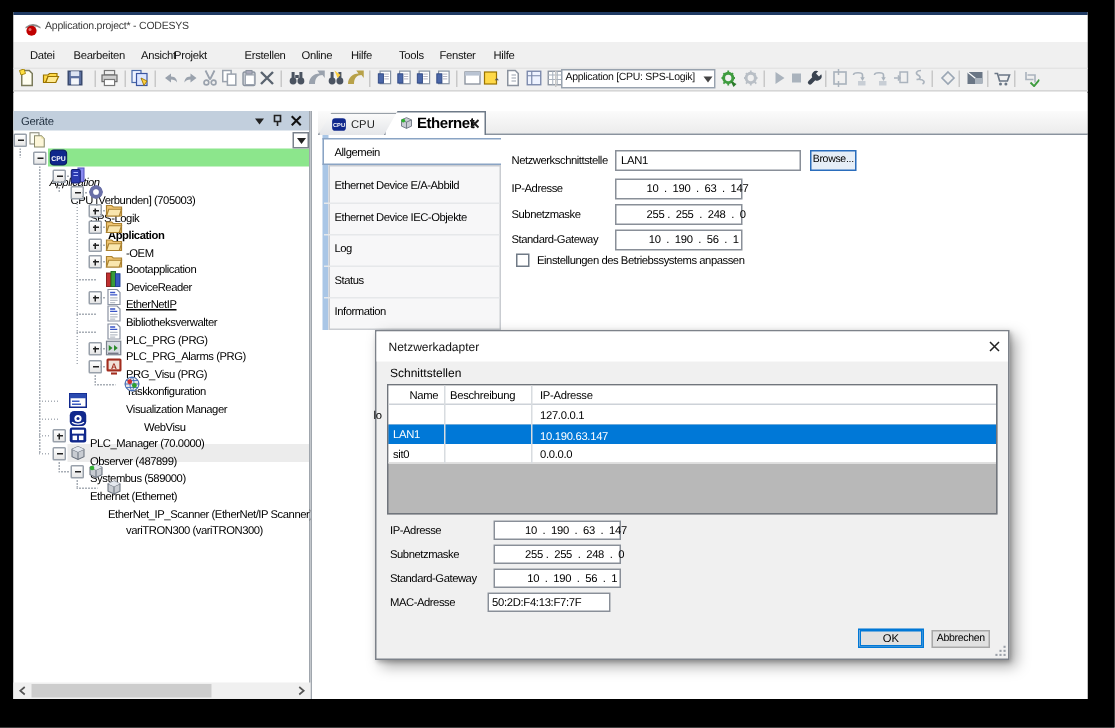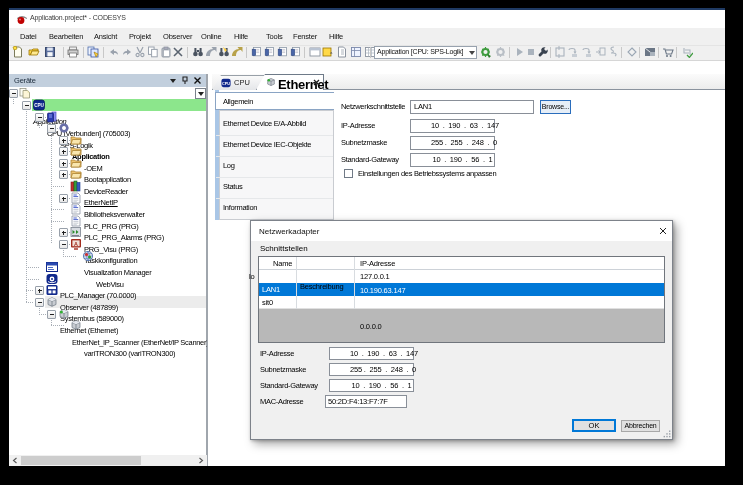--- a/index.html
+++ b/index.html
@@ -24,22 +24,22 @@
 <svg class="a" style="left:7px;top:3px;" width="12" height="12" viewBox="0 0 12 12">
 <path d="M1 5 Q6 1 11 5 L11 6 Q6 3 1 6 Z" fill="#8a8a8a"></path>
 <circle cx="5" cy="7.5" r="3.4" fill="#c00000"></circle>
 <circle cx="4" cy="6.6" r="1" fill="#e87070"></circle>
 </svg>
 <div class="a" style="left:21px;top:4px;font-size:7px;letter-spacing:-0.15px;color:#3a3a3a;">Application.project* - CODESYS</div>
 <div class="a" style="left:0;top:18px;width:716px;height:17px;background:#f0f0f0;"></div>
 <div class="mi" style="left:11px;">Datei</div>
 <div class="mi" style="left:40px;">Bearbeiten</div>
 <div class="mi" style="left:85px;">Ansicht</div>
-<div class="mi" style="left:120px;">Projekt</div>
-<div class="mi" style="left:154px;">Observer</div>
+<div class="mi" style="left:107px;">Projekt</div>
+<div class="mi" style="left:154px;">Erstellen</div>
 <div class="mi" style="left:192px;">Online</div>
 <div class="mi" style="left:225px;">Hilfe</div>
 <div class="mi" style="left:257px;">Tools</div>
 <div class="mi" style="left:284px;">Fenster</div>
 <div class="mi" style="left:320px;">Hilfe</div>
 <div class="a" style="left:0;top:35px;width:716px;height:16px;background:#f0f0f0;border-top:1px solid #e4e4e4;border-bottom:1px solid #d6d6d6;"></div>
 <svg class="a" style="left:3px;top:36px;" width="12" height="12" viewBox="0 0 12 12">
       <path d="M2.5 1h5l2 2v8h-7z" fill="#fffef0" stroke="#7a7a5a" stroke-width="1"></path>
       <path d="M1 1l3-1 1 3-3 1z" fill="#ffe040" stroke="#a08000" stroke-width=".6"></path>
     </svg>
@@ -422,21 +422,21 @@
       <rect x="0.5" y="1" width="11" height="10" rx="2.5" fill="#10288c"></rect>
       <text x="6" y="8.3" font-size="4.6" font-family="Liberation Sans" fill="#fff" text-anchor="middle" font-weight="bold">CPU</text>
     </svg>
 <div class="a" style="left:225px;top:68px;font-size:7.5px;color:#222;">CPU</div>
 <div class="a" style="left:247px;top:64px;width:68px;height:16px;background:#fff;border:1px solid #6e7a88;border-bottom:none;clip-path:polygon(9px 0,100% 0,100% 100%,0 100%);"></div>
 <svg class="a" style="left:257px;top:67px;" width="10" height="10" viewBox="0 0 12 12">
       <path d="M2 3.5l4-1.8 4 1.8v5L6 10.3 2 8.5z" fill="#c8ccd2" stroke="#6a727e" stroke-width=".7"></path>
       <path d="M2 3.5l4 1.8 4-1.8M6 5.3v5" stroke="#6a727e" fill="none" stroke-width=".7"></path>
       <circle cx="3.4" cy="4" r="1.5" fill="#30b030"></circle>
     </svg>
-<div class="a" style="left:269px;top:67px;font-size:13px;letter-spacing:-0.3px;font-weight:bold;color:#000;">Ethernet</div>
+<div class="a" style="left:269px;top:67px;font-size:10px;letter-spacing:-0.3px;font-weight:bold;color:#000;">Ethernet</div>
 <svg class="a" style="left:304px;top:69px;" width="7" height="7" viewBox="0 0 7 7">
       <path d="M1 1l5 5M6 1L1 6" stroke="#222" stroke-width="1.3"></path>
     </svg>
 <div class="a" style="left:203px;top:80px;width:513px;height:376px;background:#fff;"></div>
 <div class="a" style="left:206px;top:80px;width:4px;height:130px;background:#a9c6e6;"></div>
 <div class="a" style="left:206px;top:82px;width:119px;height:18px;background:#fff;border:1px solid #8aa4c4;border-right:none;"></div>
 <div class="nav" style="left:214px;top:87px;">Allgemein</div>
 <div class="a" style="left:210px;top:100px;width:115px;height:110px;background:#f7f7f8;border:1px solid #c9ccd1;"></div>
 <div class="nav" style="left:214px;top:108.7px;">Ethernet Device E/A-Abbild</div>
 <div class="nav" style="left:214px;top:129.7px;">Ethernet Device IEC-Objekte</div>
@@ -466,28 +466,28 @@
     </svg>
 <div class="a" style="left:251px;top:234px;font-size:8px;color:#000;">Schnittstellen</div>
 <div class="a" style="left:249px;top:246px;width:407px;height:87px;background:#b8b8b8;border:1px solid #70757c;"></div>
 <div class="a" style="left:250px;top:247px;width:405px;height:13px;background:#fff;border-bottom:1px solid #cdd2d8;"></div>
 <div class="a" style="left:250px;top:260px;width:405px;height:13px;background:#fff;"></div>
 <div class="a" style="left:250px;top:273px;width:405px;height:13px;background:#0078d7;"></div>
 <div class="a" style="left:250px;top:286px;width:405px;height:13px;background:#fff;border-bottom:1px solid #e0e0e0;"></div>
 <div class="a" style="left:287px;top:247px;width:1px;height:52px;background:#d8dce0;"></div>
 <div class="a" style="left:345px;top:247px;width:1px;height:52px;background:#d8dce0;"></div>
 <div class="a t8" style="left:264px;top:249px;">Name</div>
-<div class="a t8" style="left:291px;top:249px;margin-top:23px;">Beschreibung</div>
+<div class="a t8" style="left:291px;top:249px;">Beschreibung</div>
 <div class="a t8" style="left:351px;top:249px;">IP-Adresse</div>
 <div class="a t8" style="left:240px;top:262px;">lo</div>
 <div class="a t8" style="left:351px;top:262px;">127.0.0.1</div>
 <div class="a t8" style="left:253px;top:275px;color:#fff;">LAN1</div>
 <div class="a t8" style="left:351px;top:276px;color:#fff;">10.190.63.147</div>
 <div class="a t8" style="left:253px;top:288px;">sit0</div>
-<div class="a t8" style="left:351px;top:288px;margin-top:24px;">0.0.0.0</div>
+<div class="a t8" style="left:351px;top:288px;">0.0.0.0</div>
 <div class="lbl a" style="left:251px;top:339px;">IP-Adresse</div>
 <div class="box a" style="left:320px;top:337px;width:85px;height:13px;line-height:11px;text-align:center;">10&nbsp;&nbsp;.&nbsp;&nbsp;190&nbsp;&nbsp;.&nbsp;&nbsp;63&nbsp;&nbsp;.&nbsp;&nbsp;147</div>
 <div class="lbl a" style="left:251px;top:355px;">Subnetzmaske</div>
 <div class="box a" style="left:320px;top:353px;width:85px;height:13px;line-height:11px;text-align:center;">255&nbsp;.&nbsp;&nbsp;255&nbsp;&nbsp;.&nbsp;&nbsp;248&nbsp;&nbsp;.&nbsp;&nbsp;0</div>
 <div class="lbl a" style="left:251px;top:371px;">Standard-Gateway</div>
 <div class="box a" style="left:320px;top:369px;width:85px;height:13px;line-height:11px;text-align:center;">10&nbsp;&nbsp;.&nbsp;&nbsp;190&nbsp;&nbsp;.&nbsp;&nbsp;56&nbsp;&nbsp;.&nbsp;&nbsp;1</div>
 <div class="lbl a" style="left:251px;top:387px;">MAC-Adresse</div>
 <div class="box a" style="left:316px;top:385px;width:82px;height:13px;line-height:11px;padding-left:2px;">50:2D:F4:13:F7:7F</div>
 <div class="a" style="left:563px;top:409px;width:44px;height:13px;background:#e1e1e1;border:1px solid #0078d7;box-shadow:inset 0 0 0 1px #0078d7;font-size:7.5px;line-height:11px;text-align:center;color:#000;">OK</div>
 <div class="a" style="left:612px;top:410px;width:39px;height:12px;background:#e1e1e1;border:1px solid #a8a8a8;font-size:7px;letter-spacing:-0.2px;line-height:10px;text-align:center;color:#000;">Abbrechen</div>

